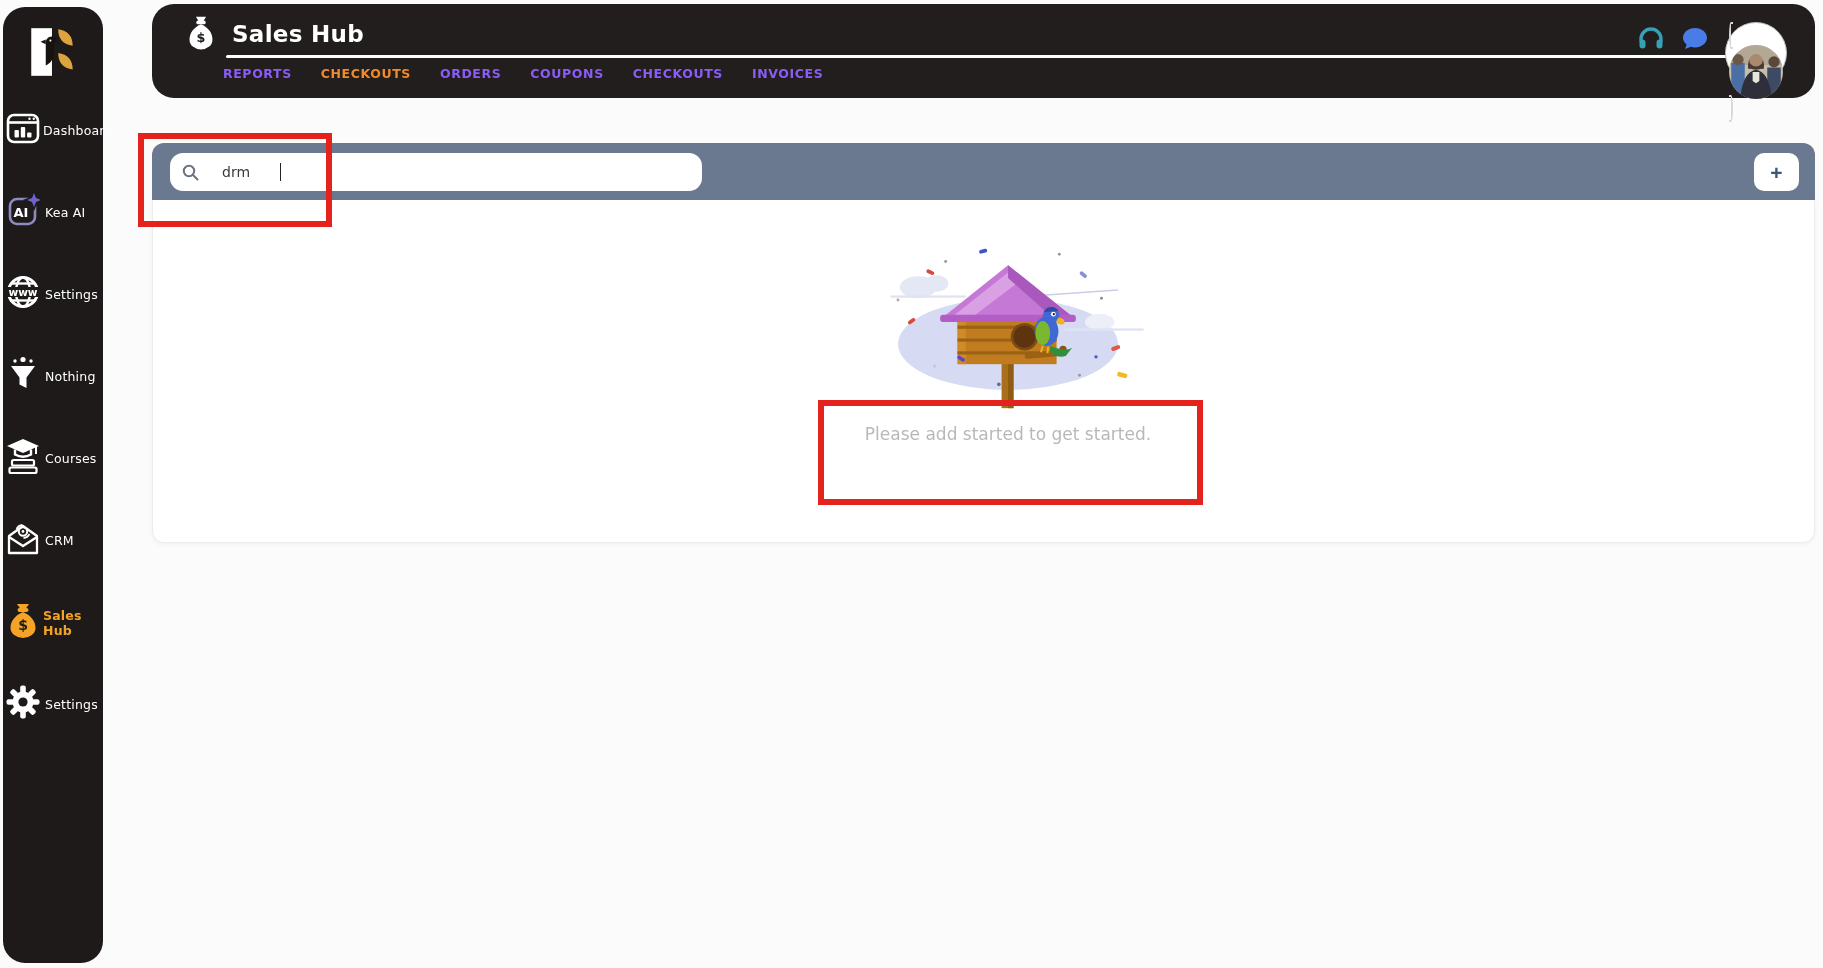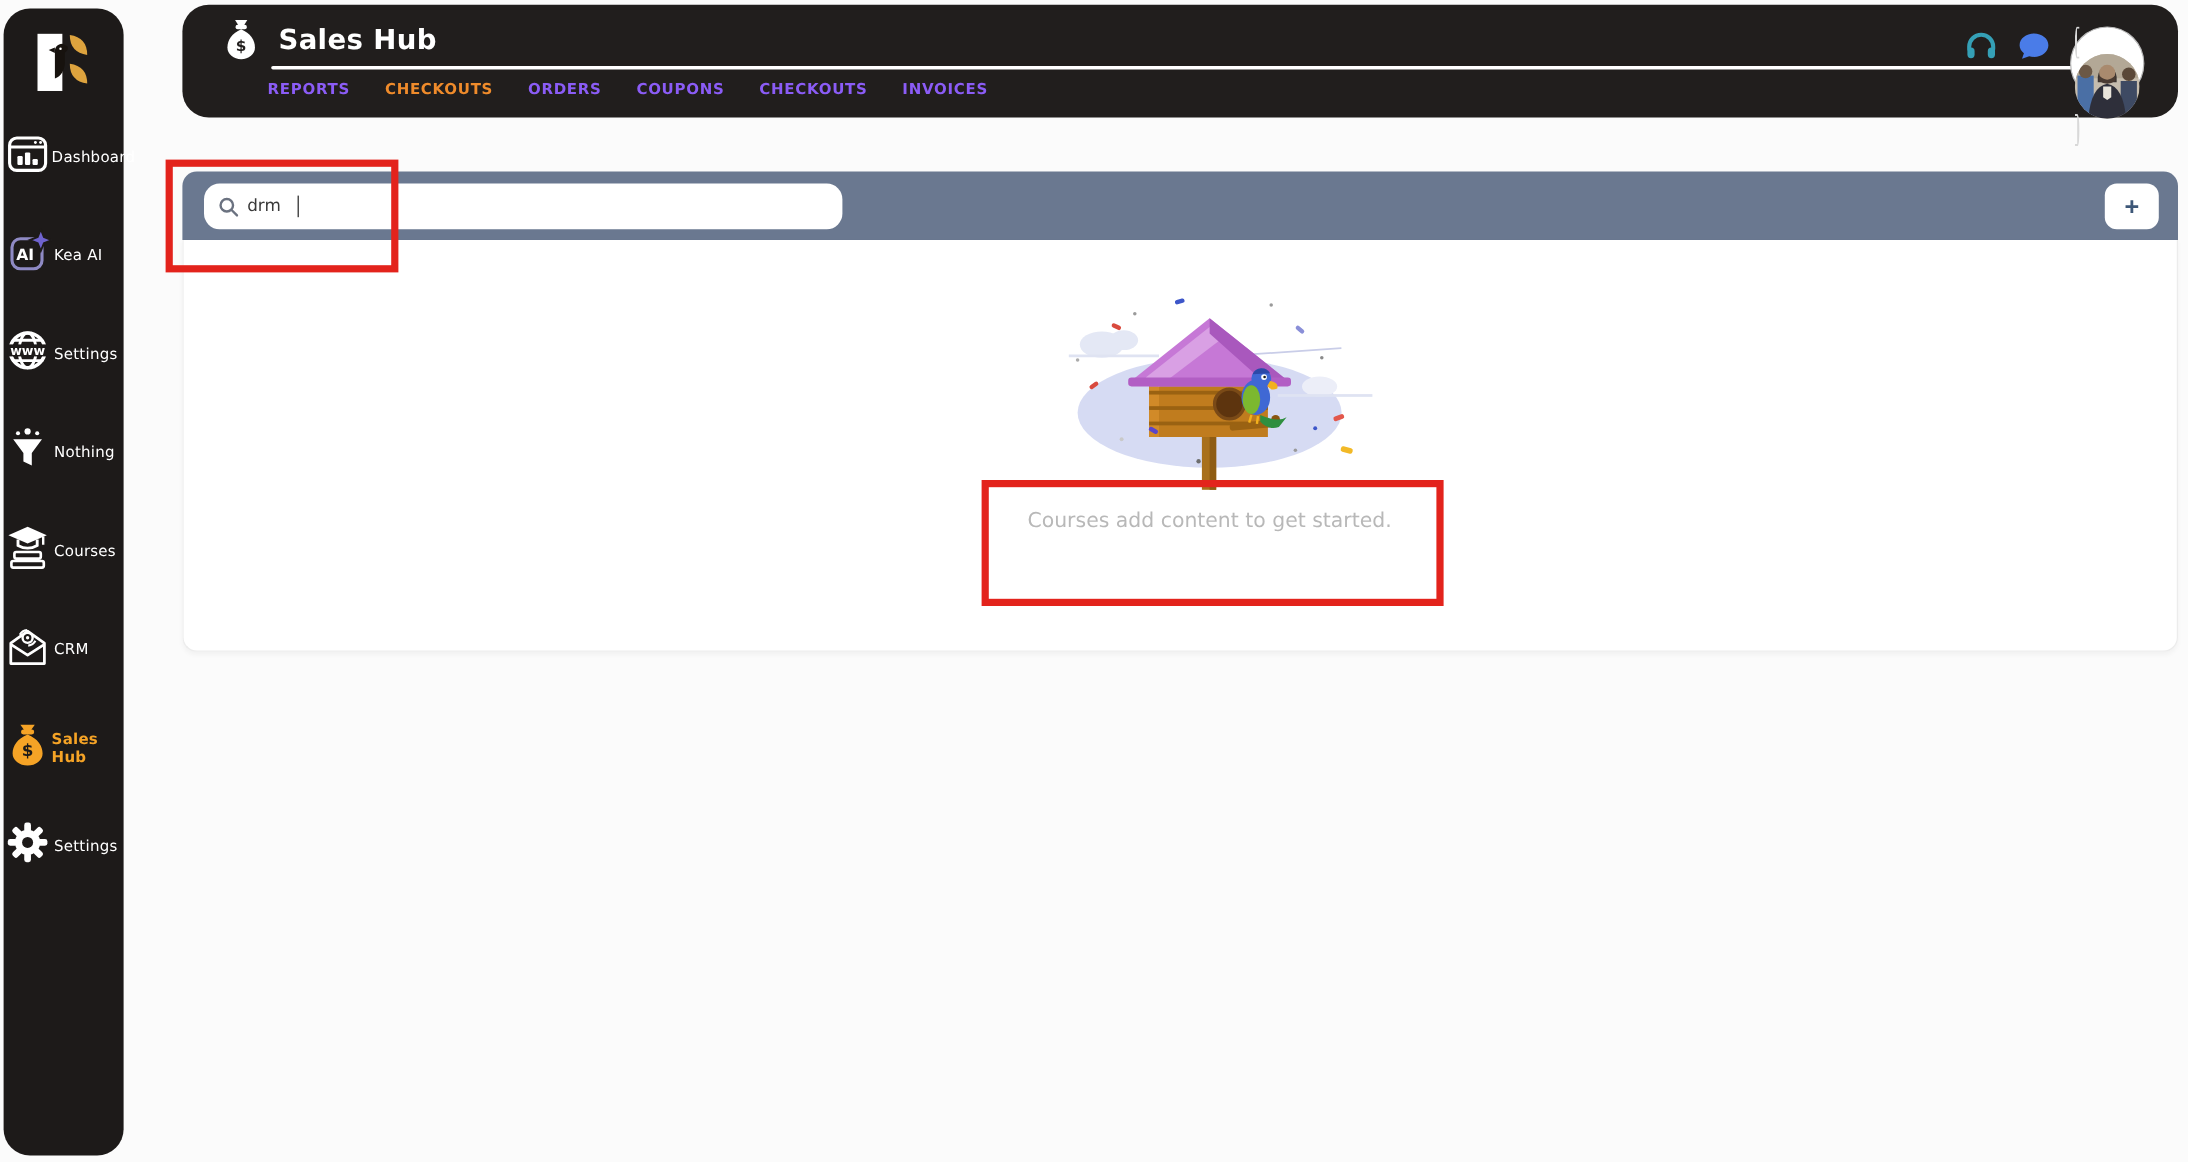--- a/index.html
+++ b/index.html
@@ -27,21 +27,21 @@
   .hdr-tab.active { color:#ef8b2b; }
   .hdr-actions { position:absolute; right:28px; top:0; height:94px; display:flex; align-items:center; gap:16px; }
   .hdr-ic { width:28px; height:28px; cursor:pointer; position:relative; top:-12px; }
   .avatar { width:62px; height:62px; border-radius:50%; background:#ffffff; border:1px solid #b9b9b9; padding:3px; cursor:pointer; position:relative; top:2px; }
   .avatar .ring { width:100%; height:100%; border-radius:50%; border:2px solid #d8d8d8; padding:2px; }
   .avatar svg { width:100%; height:100%; border-radius:50%; display:block; }
 
   
   .card { position:absolute; left:152px; top:143px; width:1663px; height:400px; }
   .toolbar { position:absolute; left:0; top:0; width:100%; height:57px; background:#6a7890; border-radius:12px 12px 0 0; display:flex; align-items:center; }
-  .search-box { position:absolute; left:18px; top:10px; width:532px; height:38px; background:#ffffff; border-radius:13px; display:flex; align-items:center; padding:0 12px; gap:7px; }
+  .search-box { position:absolute; left:18px; top:10px; width:532px; height:38px; background:#ffffff; border-radius:13px; display:flex; align-items:center; padding:0 12px; gap:23px; }
   .search-box input { border:none; outline:none; flex:1; font-size:14px; color:#3a3a3a; font-family:inherit; background:transparent; caret-color:#222; }
   .add-btn { position:absolute; right:16px; top:10px; width:45px; height:38px; background:#ffffff; border:none; border-radius:10px; color:#3d5778; font-size:21px; font-weight:700; cursor:pointer; display:flex; align-items:center; justify-content:center; line-height:1; }
   .card-body { position:absolute; left:0; top:57px; width:100%; height:343px; background:#ffffff; border:1px solid #ececec; border-top:none; border-radius:0 0 12px 12px; box-shadow:0 2px 4px rgba(0,0,0,.04); }
 
   
   .empty { position:absolute; left:1008px; top:245px; transform:translateX(-50%); width:560px; text-align:center; }
   .empty svg.illu { width:300px; height:165px; }
   .empty h2 { margin-top:14px; font-size:27px; font-weight:700; color:#3c3c3c; letter-spacing:.2px; }
   .empty p { margin-top:10px; font-size:17px; color:#b8b8b8; font-weight:500; }
 
@@ -316,19 +316,19 @@
         <circle cx="82" cy="18" r="1.6" fill="#9a9a9a"></circle>
           <circle cx="140" cy="152" r="2" fill="#6e6e6e"></circle>
         <circle cx="228" cy="142" r="1.6" fill="#9a9a9a"></circle>
           <circle cx="252" cy="58" r="1.6" fill="#8a8a8a"></circle>
         <circle cx="30" cy="60" r="1.6" fill="#ababab"></circle>
           <circle cx="206" cy="10" r="1.6" fill="#9a9a9a"></circle>
         <circle cx="246" cy="122" r="1.8" fill="#3d56c9"></circle>
           <circle cx="70" cy="132" r="1.8" fill="#c9c9c9"></circle>
       </g>
     </svg>
-    <p>Courses add content to get started.</p>
+    <p>Please add started to get started.</p>
   </div>
 
   <div class="annot" style="left: 138px; top: 133px; width: 194px; height: 94px; border-color: rgb(227, 35, 28);"></div>
   <div class="annot" style="left: 818px; top: 400px; width: 385px; height: 105px; border-color: rgb(227, 35, 28);"></div>
 
 </div>
 
 </body></html>

